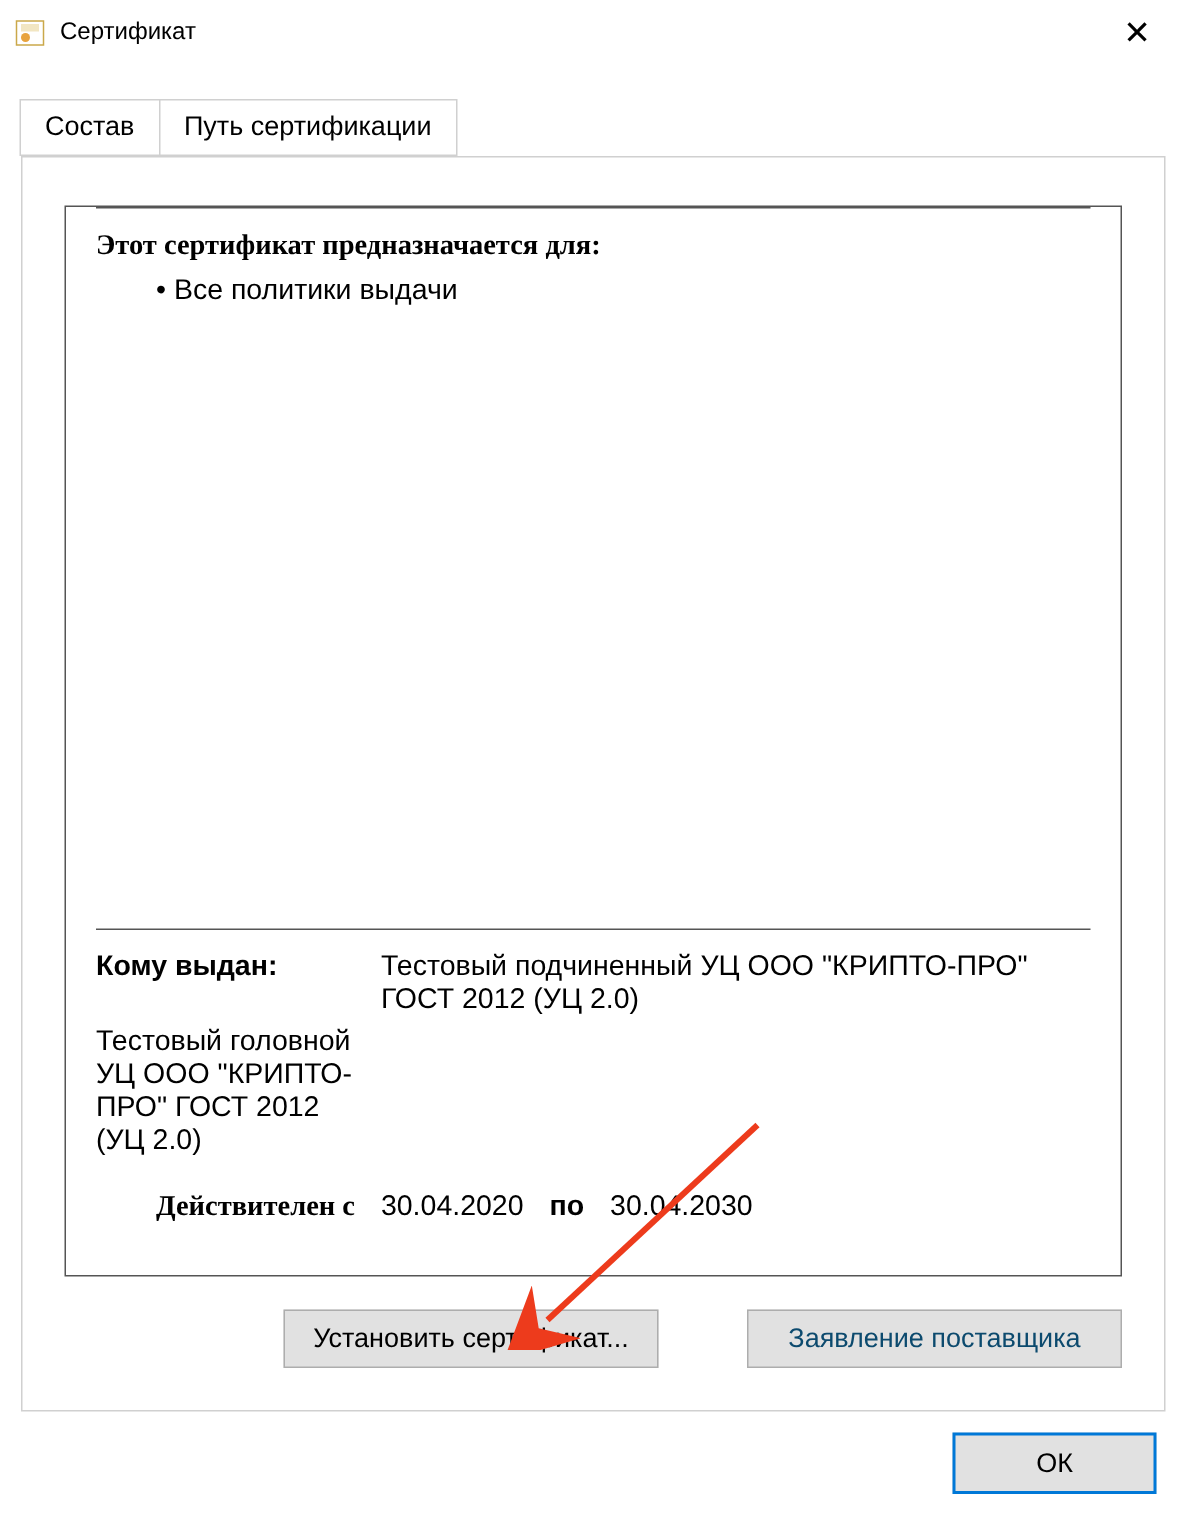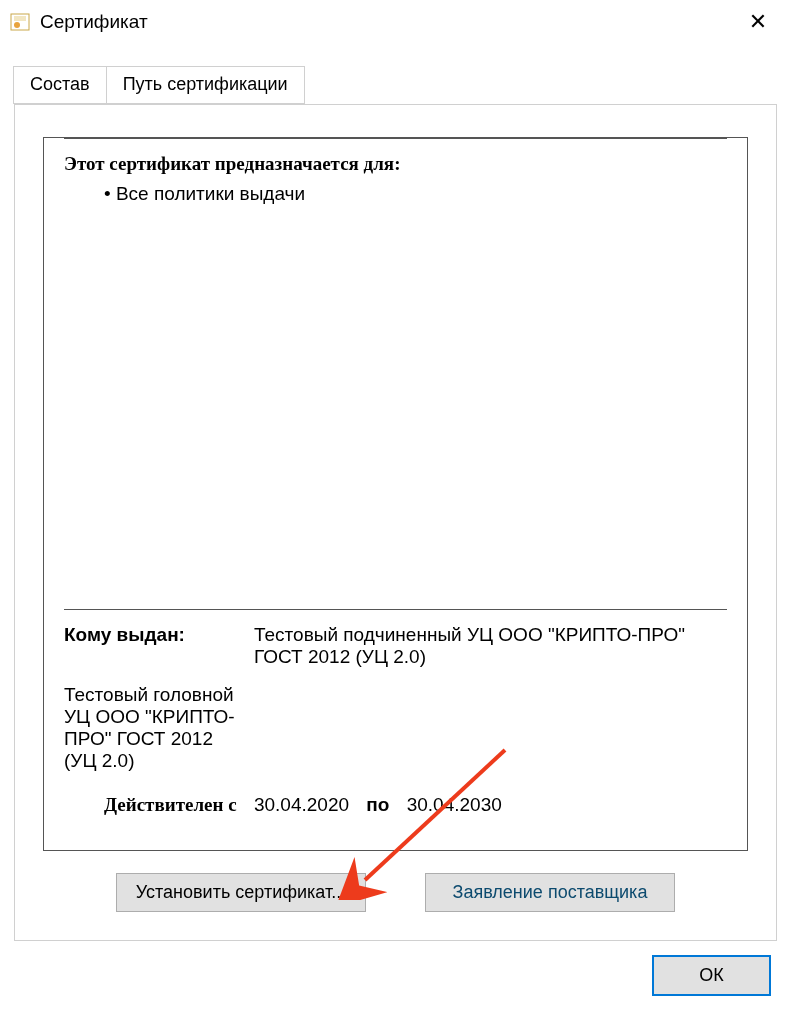--- a/index.html
+++ b/index.html
@@ -24,21 +24,21 @@
       align-items: center;
       padding: 0 10px;
       background: #fff;
     }
     .titlebar .app-icon {
       width: 20px;
       height: 20px;
       margin-right: 10px;
     }
     .titlebar .title {
-      font-size: 19px;
+      font-size: 16px;
       flex: 1;
       color: #000;
     }
     .titlebar .close {
       width: 46px;
       text-align: center;
       font-size: 22px;
       font-weight: 300;
       cursor: pointer;
     }
@@ -116,35 +116,35 @@
       padding-left: 40px;
       font-size: 19px;
     }
     .purpose-list li::before {
       content: "• ";
     }
     .spacer { flex: 1; }
     .info-grid {
       display: grid;
       grid-template-columns: 180px 1fr;
-      gap: 16px 10px;
+      gap: 6px 10px;
       font-size: 19px;
       margin-bottom: 22px;
     }
     .info-label { font-weight: bold; }
     .validity {
       font-size: 19px;
       padding-left: 40px;
       margin-bottom: 10px;
     }
     .validity .lbl { font-weight: bold; margin-right: 12px; font-family: Liberation Serif, serif; }
     .validity .sep { font-weight: bold; margin: 0 12px; }
     .button-row {
       display: flex;
-      justify-content: center;
+      justify-content: flex-end;
       gap: 15px;
       padding: 22px 0 0 0;
     }
     .btn {
       padding: 8px 18px;
       font-size: 18px;
       border: 1px solid #adadad;
       background: #e1e1e1;
       cursor: pointer;
       min-width: 250px;
@@ -156,21 +156,21 @@
       margin-left: 44px;
     }
     .footer {
       display: flex;
       justify-content: flex-end;
       padding: 14px 20px 18px 20px;
     }
     .ok-btn {
       padding: 8px 12px;
       font-size: 18px;
-      width: 119px;
+      width: 136px;
       border: 2px solid #0078d7;
       background: #e1e1e1;
       cursor: pointer;
     }
     .arrow {
       position: absolute;
       left: 310px;
       top: 625px;
       pointer-events: none;
     }

